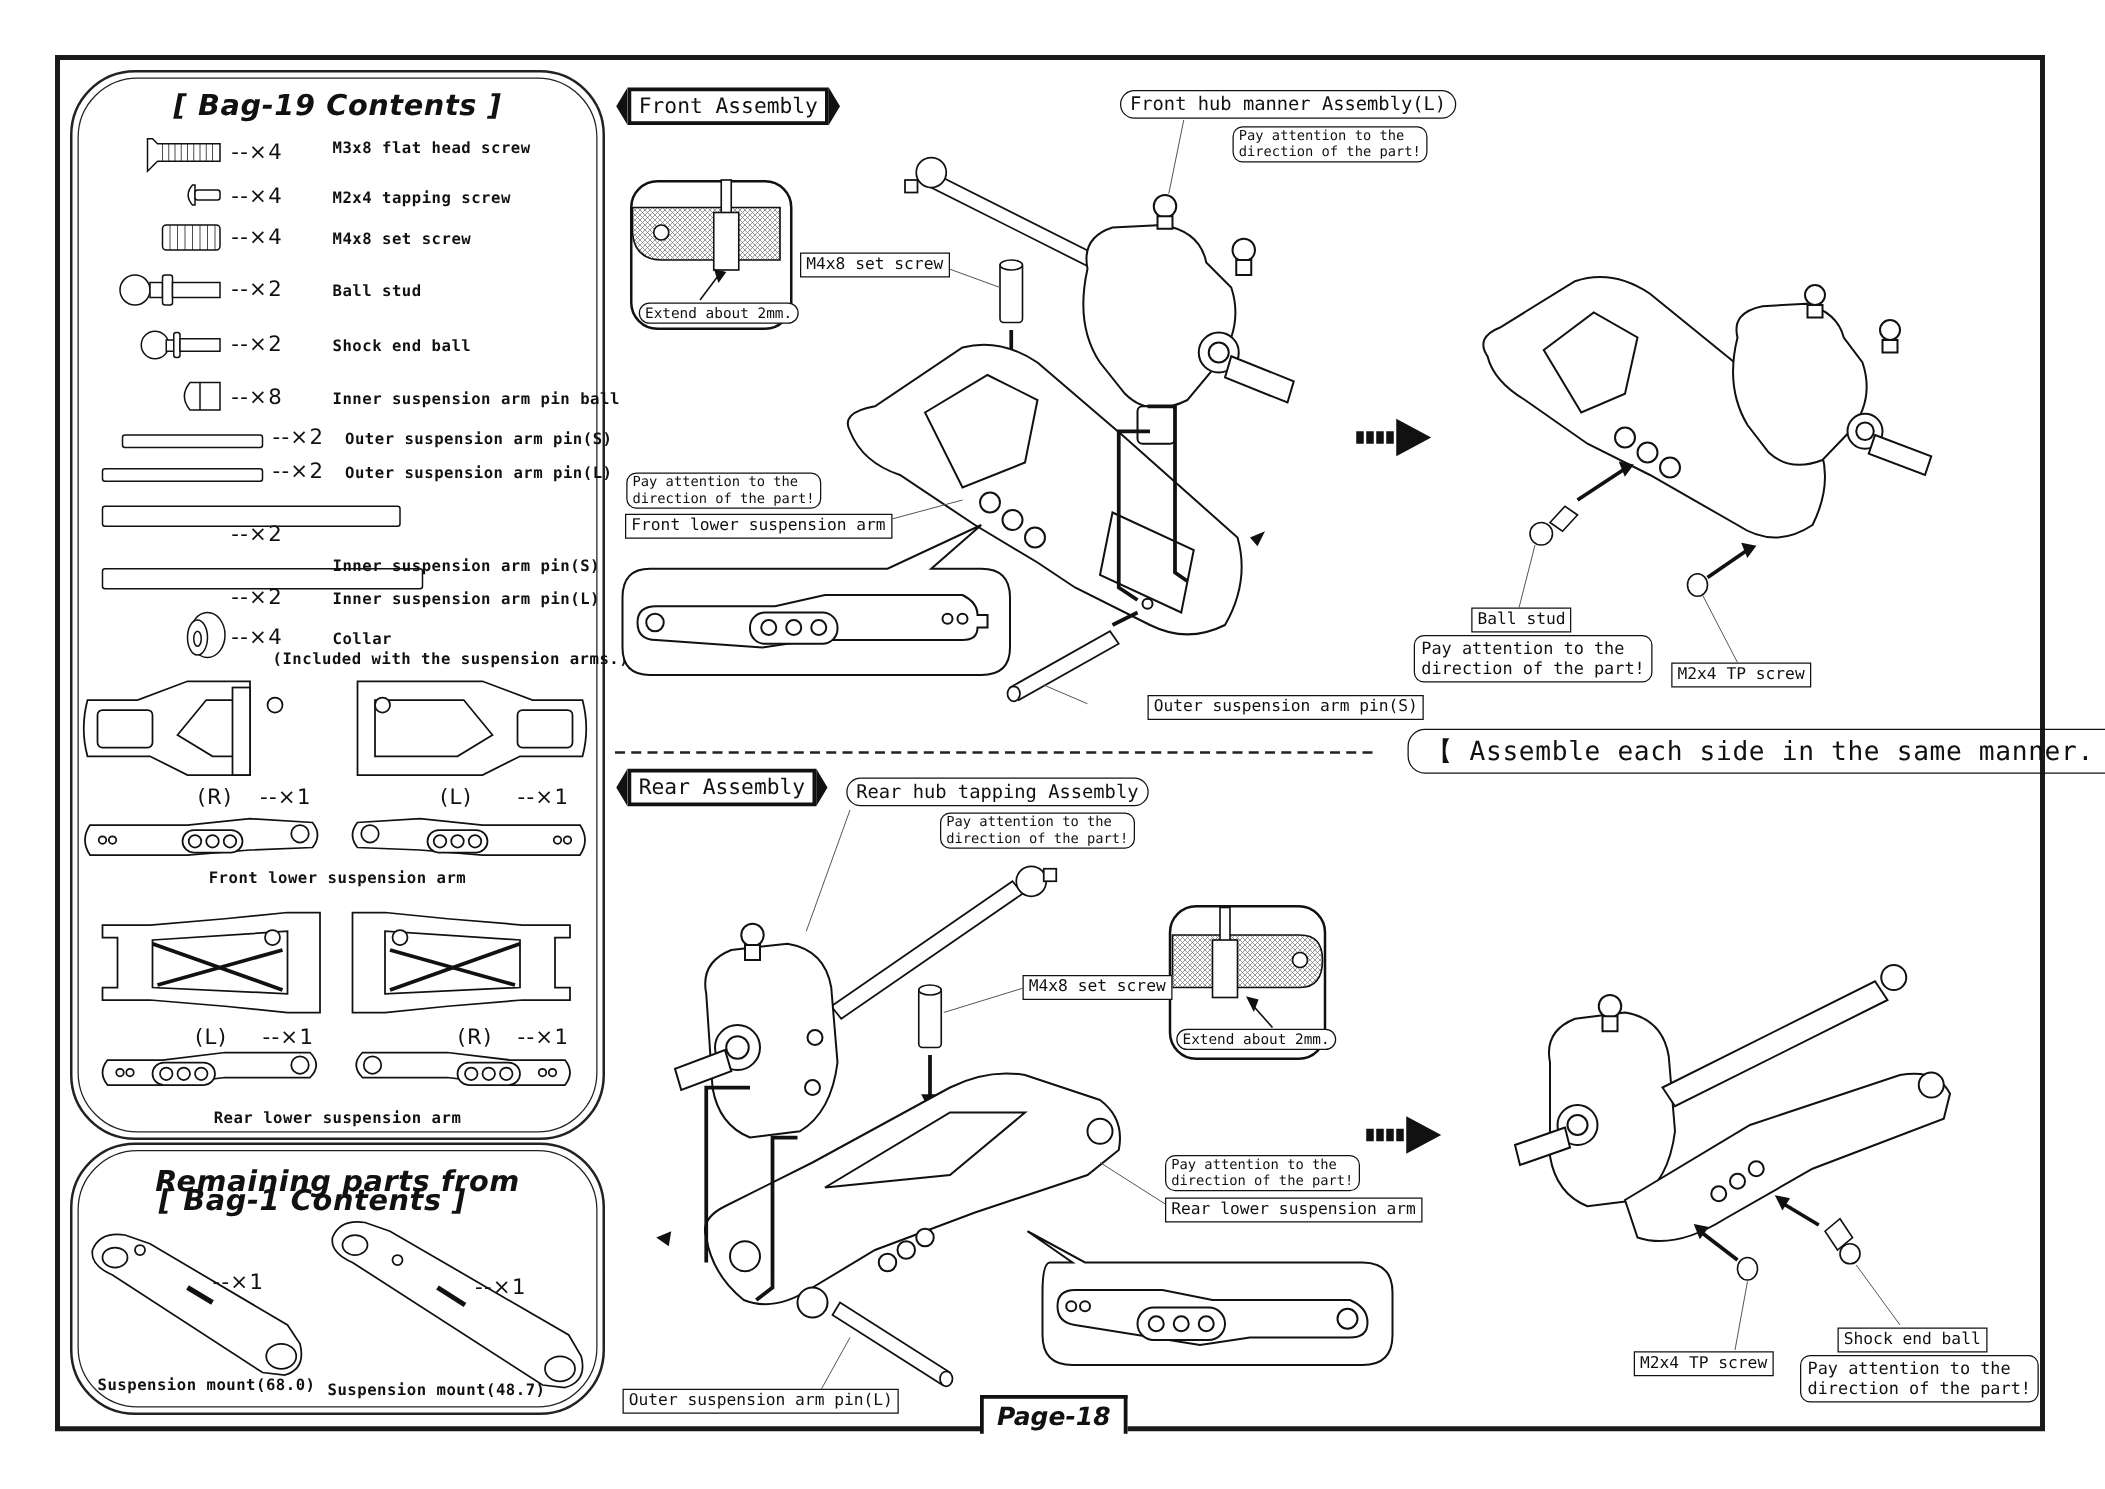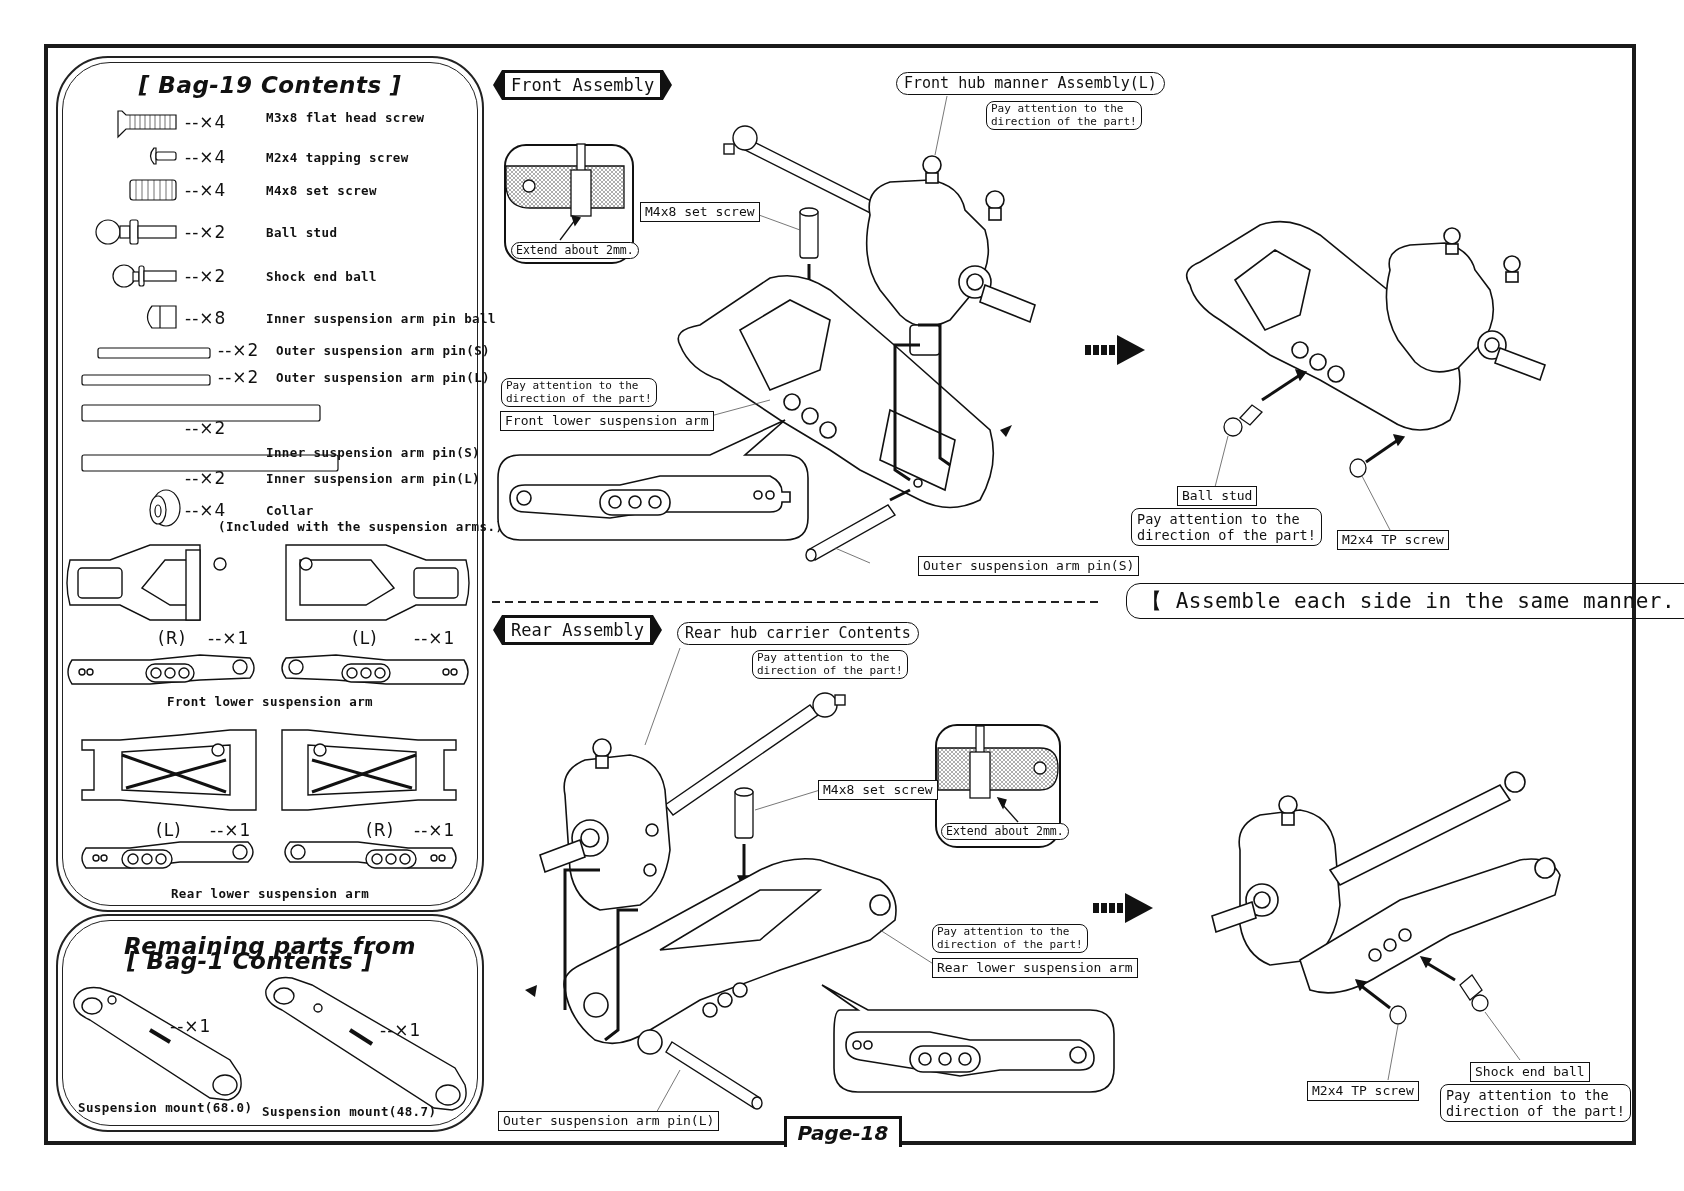--- a/index.html
+++ b/index.html
@@ -495,21 +495,21 @@
 </div>
 <div class="abs boxlabel" style="left:1337px;top:530px;">M2x4 TP screw</div>
 
 <div class="abs banner" style="left:1126px;top:583px;">【 Assemble each side in the same manner. 】</div>
 
 <div class="abs section-tag" style="left:493px;top:615px;">
   <span class="cap capl"></span>
     <span class="body">Rear Assembly</span>
     <span class="cap capr"></span>
 </div>
-<div class="abs pill" style="left:677px;top:622px;">Rear hub carrier Contents</div>
+<div class="abs pill" style="left:677px;top:622px;">Rear hub tapping Assembly</div>
 <div class="abs note" style="left:752px;top:650px;">
   <div>Pay attention to the</div>
   <div>direction of the part!</div>
 </div>
 <div class="abs zoombox" style="left:935px;top:724px;width:126px;height:124px;background:transparent;"></div>
 <div class="abs boxlabel" style="left:818px;top:780px;">M4x8 set screw</div>
 <div class="abs note" style="left:941px;top:823px;border-radius:10px;font-size:11.5px;">Extend about 2mm.</div>
 <div class="abs note" style="left:932px;top:924px;">
   <div>Pay attention to the</div>
   <div>direction of the part!</div>

